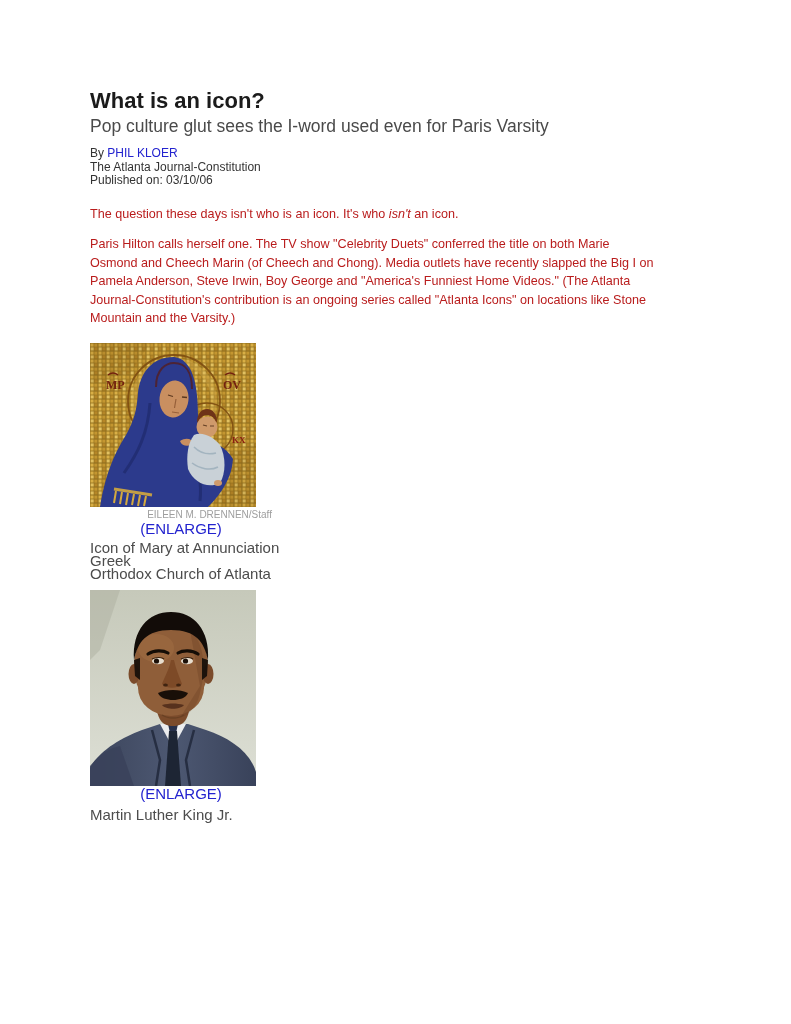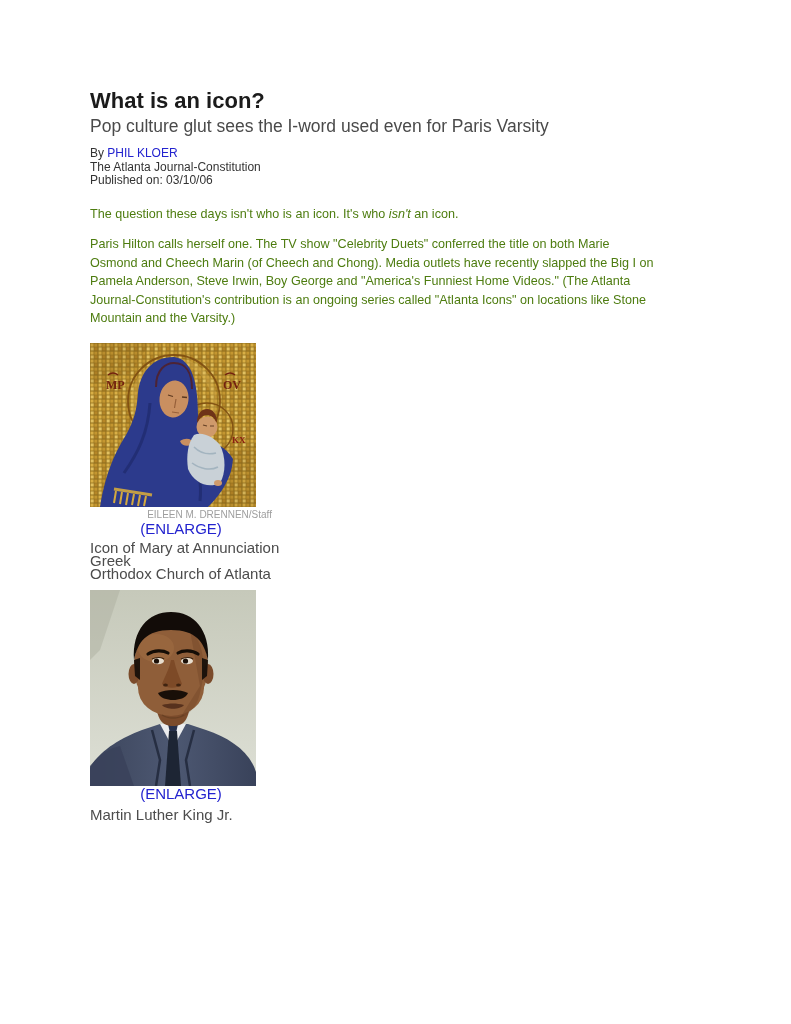--- a/index.html
+++ b/index.html
@@ -11,21 +11,21 @@
   .page { position:relative; width:791px; height:1024px; background:#fff; }
   .content { margin-left:90px; padding-top:88px; width:566px; }
 
   .title { font-size:22px; line-height:25px; font-weight:bold; color:#1b1b1b; margin:0 0 2px 0; }
   .subtitle { font-size:17.5px; line-height:22px; font-weight:400; color:#4a4a4a; margin:0 0 10px 0; }
 
   .byline { font-size:12px; line-height:13.5px; color:#333333; margin:0 0 17px 0; }
   .byline a { font-weight:400; }
   a.link { color:#2323cf; text-decoration:none; cursor:pointer; }
 
-  p.body-text { font-size:12.6px; line-height:18.6px; color:#4d7c0f; margin:0 0 12px 0; }
+  p.body-text { font-size:12.6px; line-height:18.6px; color:#b91c1c; margin:0 0 12px 0; }
   p.body-text.last { margin-bottom:15px; }
   .it { font-style:italic; }
 
   figure { margin:0; padding:0; width:182px; }
   figure .photo { display:block; }
   .credit { font-size:10px; line-height:12px; color:#9e9e9e; text-align:right; margin-top:2px; white-space:nowrap; }
   .enlarge-row { text-align:center; font-size:15px; line-height:12px; margin-top:2px; }
   .caption { font-size:15px; line-height:13px; color:#4c4c4c; margin-top:6px; width:190px; }
   .caption span { display:block; }
   figure.fig-mlk { margin-top:10px; }

